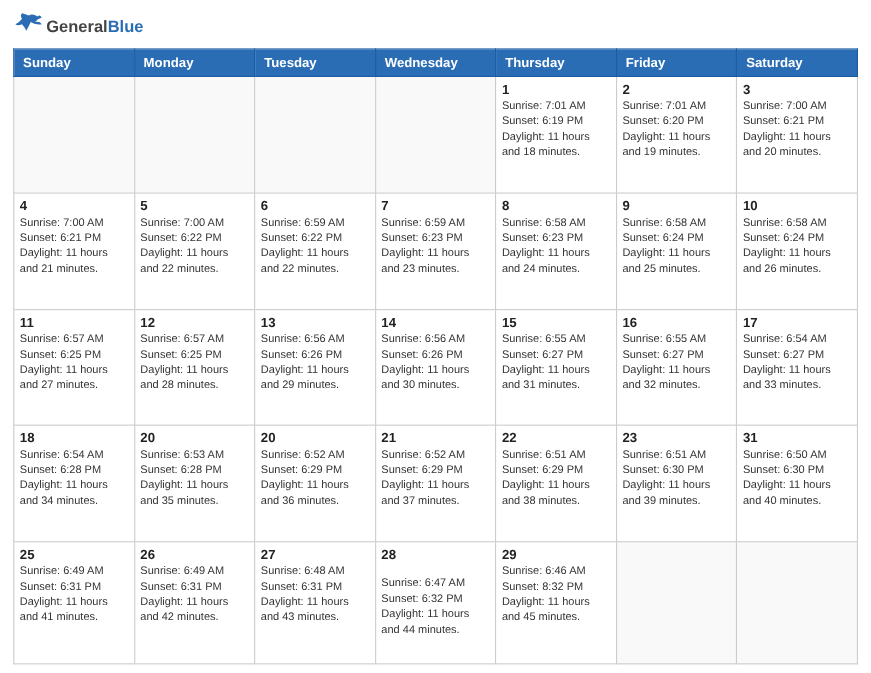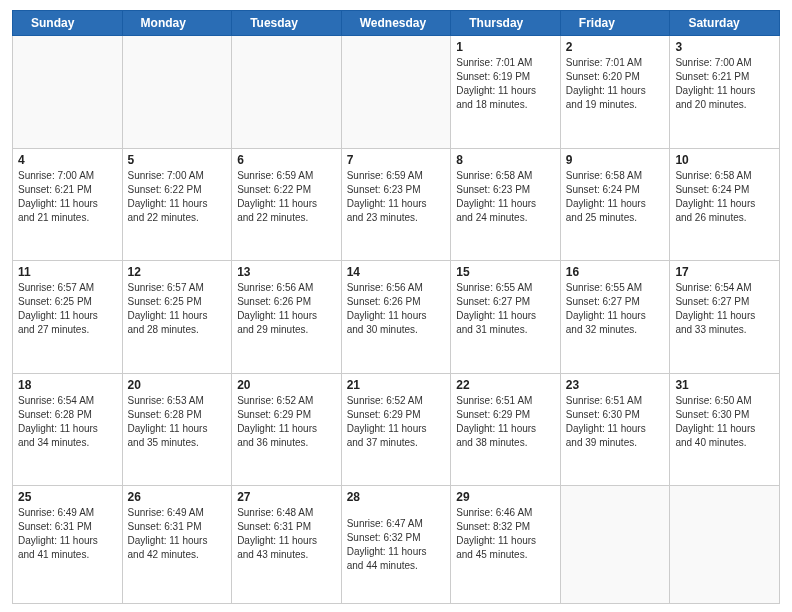--- a/index.html
+++ b/index.html
@@ -46,21 +46,21 @@
       flex: 1;
       border: 1px solid #ccc;
       border-collapse: collapse;
       width: 100%;
       table-layout: fixed;
     }
     .calendar th {
       background: #2a6db5;
       color: #fff;
       text-align: left;
-      padding: 5px 18px;
+      padding: 5px 8px;
       font-size: 12px;
       font-weight: bold;
       border: 1px solid #1a5da5;
     }
     .calendar td {
       vertical-align: top;
       border: 1px solid #ccc;
       padding: 4px 5px;
       height: 88px;
       background: #fff;
@@ -78,20 +78,38 @@
     .day-info {
       font-size: 10px;
       color: #333;
       line-height: 1.4;
     }
   </style>
 </head>
 <body>
 
 <div class="page">
+  <div class="header">
+    <div class="logo">
+  <div style="display:flex; flex-direction:column; align-items:flex-start;">
+    <div style="display:flex; align-items:center; gap:2px;">
+      <svg width="28" height="28" viewBox="0 0 28 28">
+        <path d="M14,4 Q18,2 22,5 Q24,3 26,6 Q22,7 20,10 Q24,9 26,12 Q20,13 16,10 Q14,14 12,18 Q10,14 8,12 Q4,14 2,12 Q6,10 8,7 Q6,4 8,2 Q11,3 14,4Z" fill="#2a6db5"></path>
+      </svg>
+      <div style="line-height:1;">
+        <span style="font-size:15px; font-weight:bold; color:#444;">General</span><span style="font-size:15px; font-weight:bold; color:#2a6db5;">Blue</span>
+      </div>
+    </div>
+  </div>
+</div>
+    <div class="title-section">
+      <div class="month-title"></div>
+      <div class="location"></div>
+    </div>
+  </div>
 
   <table class="calendar">
     <thead>
       <tr>
       <th>Sunday</th>
           <th>Monday</th>
           <th>Tuesday</th>
           <th>Wednesday</th>
           <th>Thursday</th>
           <th>Friday</th>

